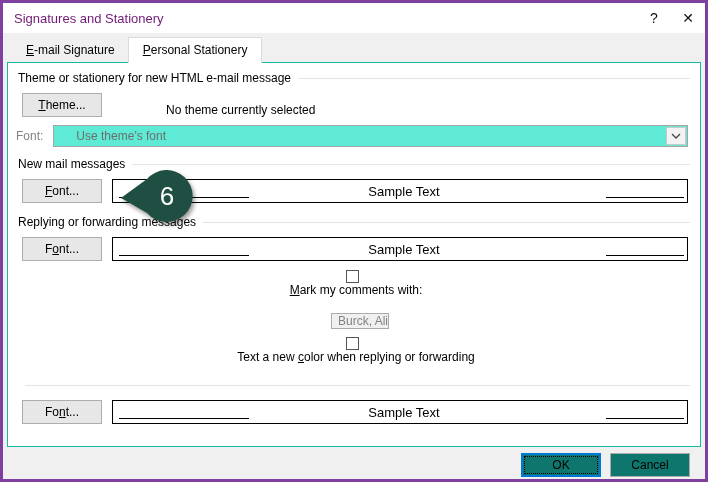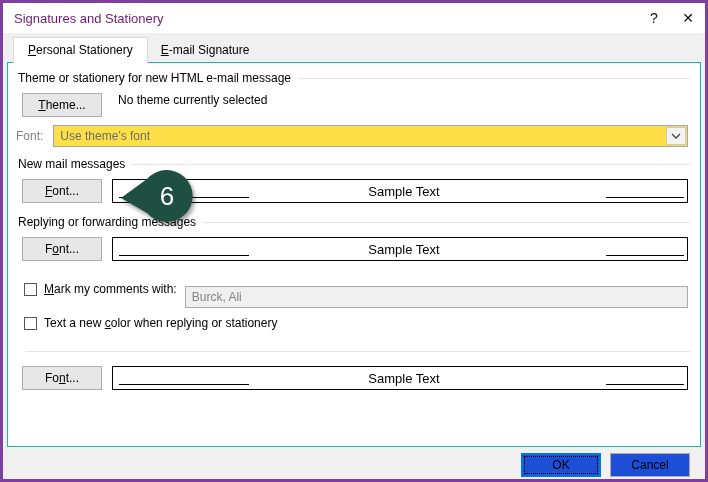--- a/index.html
+++ b/index.html
@@ -29,64 +29,64 @@
   .row { display:flex; align-items:flex-start; margin:8px 12px 0 14px; position:relative; }
   .btn { width:80px; height:24px; background:#e7e7e7; border:1px solid #adadad; font-size:12px; color:#000;
          display:flex; align-items:center; justify-content:center; cursor:default; }
   .sample-box { flex:1; height:24px; margin-left:10px; border:1px solid #000; background:#fff;
                 position:relative; display:flex; align-items:center; justify-content:center;
                 font-size:13px; color:#000;padding-left:8px; }
   .sline { position:absolute; bottom:4px; height:1px; background:#000; }
   .sline.left { left:6px; width:130px; }
   .sline.right { right:3px; width:78px; }
   
-  .theme-row { display:flex; align-items:flex-start; margin:8px 12px 0 14px; }
+  .theme-row { display:flex; align-items:flex-end; margin:8px 12px 0 14px;gap:48px; }
   .theme-status { font-size:12px; margin-left:16px; }
   .font-row { display:flex; align-items:center; margin:8px 12px 0 8px; }
   .dis-label { font-size:12px; color:#838383; }
-  .dropdown { flex:1; height:22px; margin-left:10px; background:#fde047; border:1px solid #a6a6a6;
-              color:#6d6d6d; font-size:12px; display:flex; align-items:center; padding-left:6px;
+  .dropdown { flex:1; height:22px; margin-left:10px; background:#5eead4; border:1px solid #a6a6a6;
+              color:#6d6d6d; font-size:12px; display:flex; align-items:center; padding-left:22px;
               position:relative; }
   .dd-btn { position:absolute; right:1px; top:1px; bottom:1px; width:20px; background:#f3f3f3;
             border:1px solid #c9c9c9; display:flex; align-items:center; justify-content:center; }
   
-  .check-row { display:flex; align-items:center; margin:9px 12px 0 16px; font-size:12px; }
+  .check-row { display:flex; align-items:center; margin:9px 12px 0 16px; font-size:12px;flex-direction:column; }
   .checkbox { width:13px; height:13px; border:1px solid #555; background:#fff; margin-right:7px; flex:none; }
   .dis-input { flex:1; height:22px; margin-left:8px; background:#f0f0f0; border:1px solid #ababab;
                color:#838383; font-size:12px; display:flex; align-items:center; padding-left:6px;margin-top:16px; }
   
   .callout { position:absolute; left:98px; top:-10px; width:76px; height:56px; z-index:6; pointer-events:none; }
   .callout svg { filter:drop-shadow(2px 3px 2px rgba(0,0,0,0.40)); }
   .callout-num { position:absolute; left:21px; top:1px; width:52px; height:52px; line-height:52px;
                  text-align:center; font-size:26px; color:#fff; }
   
   .footer { height:35px; background:#f0f0f0; display:flex; align-items:center; justify-content:flex-end;
             gap:9px; padding-right:15px; }
-  .f-btn { width:80px; height:24px; background:#1d4ed8; border:1px solid #adadad; font-size:12px;
+  .f-btn { width:80px; height:24px; background:#0f766e; border:1px solid #adadad; font-size:12px;
            display:flex; align-items:center; justify-content:center; cursor:default; }
   .f-btn.default { border:2px solid #0078d7; outline:1px dotted #000; outline-offset:-4px; }
 </style>
 </head>
 <body>
 
 <div class="window">
 
   <div class="titlebar">
     <div class="title">Signatures and Stationery</div>
     <div class="tb-btn">
       <span>?</span>
     </div>
     <div class="tb-btn">
       <span>✕</span>
     </div>
   </div>
 
   <div class="tabstrip">
+    <div class="tab"><span class="u">E</span><span>-mail Signature</span></div>
     <div class="tab active"><span class="u">P</span><span>ersonal Stationery</span></div>
-    <div class="tab"><span class="u">E</span><span>-mail Signature</span></div>
   </div>
 
   <div class="panel">
 
     <div class="caption">
       <span>Theme or stationery for new HTML e-mail message</span>
       <span class="cap-line"></span>
     </div>
     <div class="theme-row">
       <div class="btn">
@@ -144,21 +144,21 @@
     </div>
     <div class="check-row">
       <span class="checkbox"></span>
       <span><span class="u">M</span><span>ark my comments with:</span></span>
       <div class="dis-input">
         <span>Burck, Ali</span>
       </div>
     </div>
     <div class="check-row" style="margin-top:8px;">
       <span class="checkbox"></span>
-      <span><span>Text a new </span><span class="u">c</span><span>olor when replying or stationery</span></span>
+      <span><span>Text a new </span><span class="u">c</span><span>olor when replying or forwarding</span></span>
     </div>
 
     <div class="caption" style="margin-top:14px;">
       <span class="cap-line"></span>
     </div>
     <div class="row">
       <div class="btn">
         <span><span>Fo</span><span class="u">n</span><span>t...</span></span>
       </div>
       <div class="sample-box">

